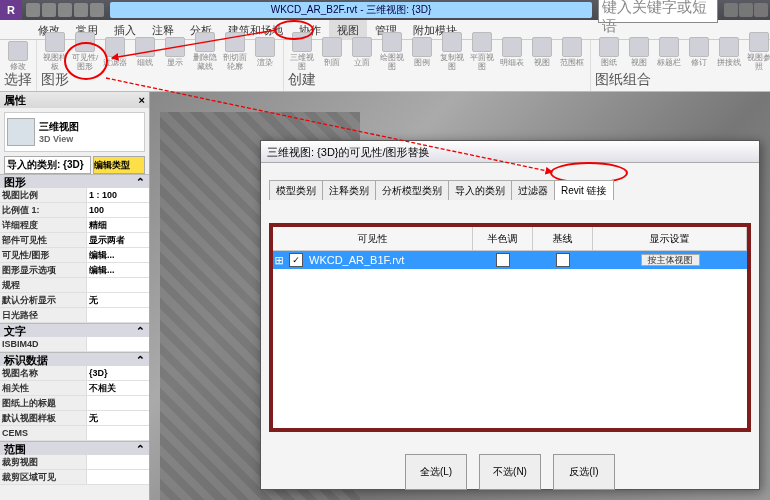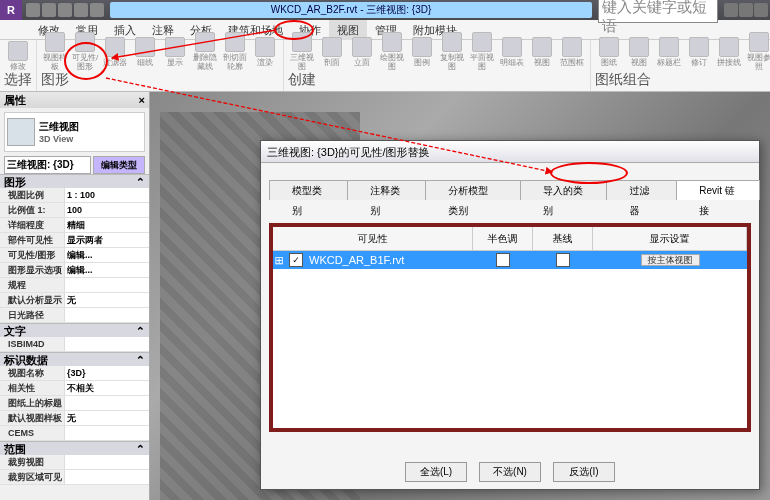--- a/index.html
+++ b/index.html
@@ -21,41 +21,41 @@
 .ribbon-group .icons .btn .ic { width: 20px; height: 20px; background: #d0d0d8; border: 1px solid #bbb; border-radius: 2px; }
 .ribbon-group .icons .btn .lb { font-size: 8px; color: #888; text-align: center; line-height: 9px; margin-top: 1px; }
 .ribbon-group .gname { text-align: left; font-size: 14px; color: #555; }
 .main { position: absolute; top: 92px; left: 0; right: 0; bottom: 0; display: flex; }
 .proppanel { width: 150px; background: #f0f0f0; border-right: 1px solid #aaa; display: flex; flex-direction: column; font-weight: bold; }
 .proppanel .hd { background: linear-gradient(#e8e8e8,#d8d8d8); height: 16px; padding: 0 4px; font-size: 10px; display: flex; justify-content: space-between; align-items: center; }
 .proppanel .prevbox { height: 40px; border: 1px solid #ccc; margin: 4px; display: flex; align-items: center; gap: 4px; padding: 2px; background: #fff; }
 .proppanel .prevbox .cube { width: 28px; height: 28px; background: #d8e0e8; border: 1px solid #aaa; }
 .proppanel .selrow { height: 18px; display: flex; margin: 0 4px; }
 .proppanel .selrow .sel { flex: 1; background: #fff; border: 1px solid #aaa; font-size: 10px; padding: 0 2px; line-height: 16px; }
-.proppanel .selrow .editbtn { width: 52px; background: #c4b5fd; border: 1px solid #aaa; font-size: 9px; text-align: center; line-height: 16px; margin-left: 2px; }
+.proppanel .selrow .editbtn { width: 52px; background: #fde047; border: 1px solid #aaa; font-size: 9px; text-align: left; line-height: 16px; margin-left: 2px; }
 .proppanel .section { background: #d8d8e0; height: 14px; font-size: 10px; padding: 0 4px; line-height: 14px; border-top: 1px solid #bbb; display: flex; justify-content: space-between; }
 .proppanel .row { height: 15px; display: flex; border-bottom: 1px solid #e0e0e0; }
-.proppanel .row .k { width: 65px; font-size: 9px; padding-left: 8px; color: #333; background: #eee; border-right: 1px solid #ddd; line-height: 15px; overflow: hidden; }
+.proppanel .row .k { width: 87px; font-size: 9px; padding-left: 2px; color: #333; background: #eee; border-right: 1px solid #ddd; line-height: 15px; overflow: hidden; }
 .proppanel .row .v { flex: 1; background: #fff; font-size: 9px; padding-left: 2px; line-height: 15px; overflow: hidden; }
 .canvas { flex: 1; background: #a8a8a8; position: relative; overflow: hidden; }
 .canvas .model { position: absolute; inset: 0; background: linear-gradient(135deg,#888 0%,#aaa 30%,#777 60%,#999 100%); }
 .canvas .model::before { content: ""; position: absolute; left: 10px; top: 20px; width: 200px; height: 400px; background: repeating-linear-gradient(45deg,#666,#666 8px,#777 8px,#777 16px); opacity: 0.7; }
 .dialog { position: absolute; left: 260px; top: 140px; width: 500px; height: 350px; background: #f4f4f4; border: 1px solid #555; box-shadow: 2px 2px 10px rgba(0,0,0,0.4); display: flex; flex-direction: column; gap: 15px; }
 .dialog .dtitle { height: 22px; background: linear-gradient(#fff,#e0e0e8); border-bottom: 1px solid #aaa; padding: 0 6px; line-height: 22px; font-size: 11px; }
 .dialog .tabs { height: 22px; display: flex; align-items: flex-end; padding-left: 8px; background: #f4f4f4; }
-.dialog .tabs .tab { height: 20px; padding: 0 22px; font-size: 10px; line-height: 20px; border: 1px solid #aaa; background: #eee; margin-right: -1px; border-bottom: none; }
+.dialog .tabs .tab { height: 20px; padding: 0 6px; font-size: 10px; line-height: 20px; border: 1px solid #aaa; background: #eee; margin-right: -1px; border-bottom: none; }
 .dialog .tabs .tab.active { background: #fff; position: relative; z-index: 2; }
 .dialog .body { flex: 1; background: #fff; border: 4px solid #7f1d1d; margin: 8px 8px; display: flex; flex-direction: column; }
 .dialog .thead { height: 24px; display: flex; background: #f6f6f6; border-bottom: 1px solid #ccc; }
 .dialog .thead div { border-right: 1px solid #ccc; line-height: 24px; text-align: center; font-size: 10px; }
 .dialog .trow { height: 18px; display: flex; background: #3399ff; color: #fff; font-size: 10px; align-items: center; }
 .dialog .trow .cb { width: 14px; height: 14px; background: #fff; border: 1px solid #555; margin: 0 4px; display: flex; align-items: center; justify-content: center; color: #000; font-size: 9px; }
 .dialog .trow .disp { background: #eee; color: #333; border: 1px solid #aaa; font-size: 9px; padding: 0 6px; height: 14px; line-height: 13px; }
 .dialog .footer { height: 34px; display: flex; align-items: center; justify-content: center; gap: 12px; }
-.dialog .footer button { width: 62px; height: 20px; font-size: 10px; background: #eee; border: 1px solid #999; }
+.dialog .footer button { width: 62px; height: 36px; font-size: 10px; background: #eee; border: 1px solid #999; }
 .anno-circle { position: absolute; border: 2px solid #e00; border-radius: 50%; pointer-events: none; }
 .anno-arrow { position: absolute; pointer-events: none; }
 </style>
 </head>
 <body>
 
 <div class="titlebar">
   <div class="logo">R</div>
   <div class="qat">
     <span></span>
@@ -216,21 +216,21 @@
       <span>×</span>
     </div>
     <div class="prevbox">
       <div class="cube"></div>
       <div>
         <div style="font-size:10px">三维视图</div>
         <div style="font-size:9px;color:#666">3D View</div>
       </div>
     </div>
     <div class="selrow">
-      <div class="sel">三维视图: {3D}</div>
+      <div class="sel">导入的类别: {3D}</div>
       <div class="editbtn">编辑类型</div>
     </div>
     <div id="propsections">
         <div class="section">
           <span>图形</span>
           <span>⌃</span>
         </div>
         <div class="row">
           <div class="k">视图比例</div>
           <div class="v">1 : 100</div>

